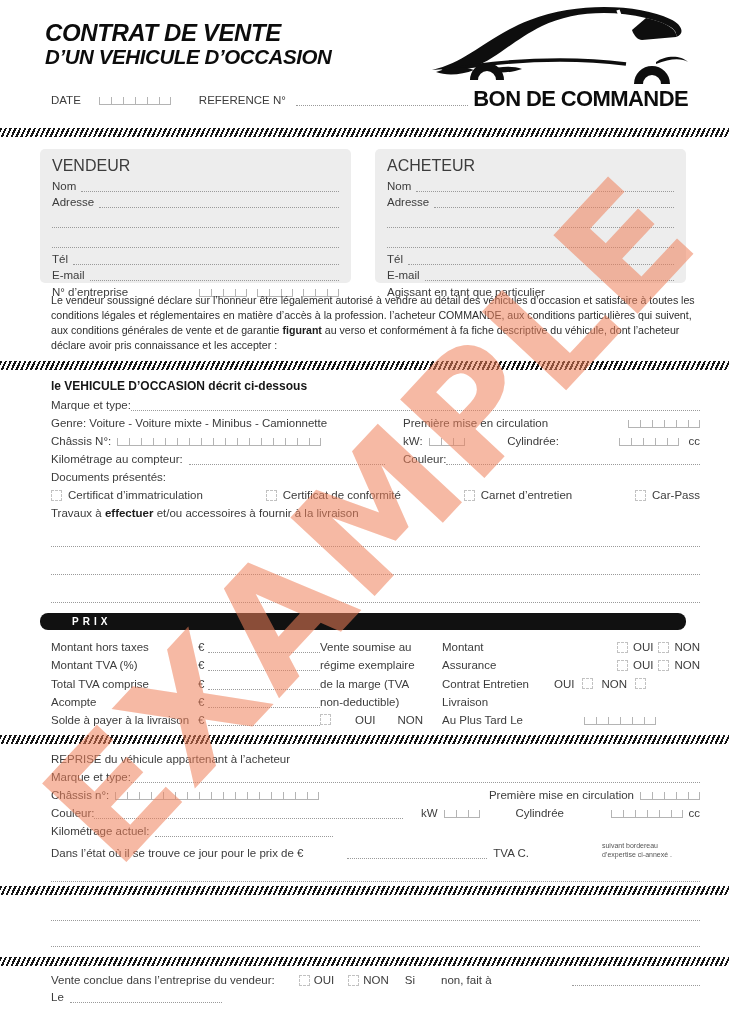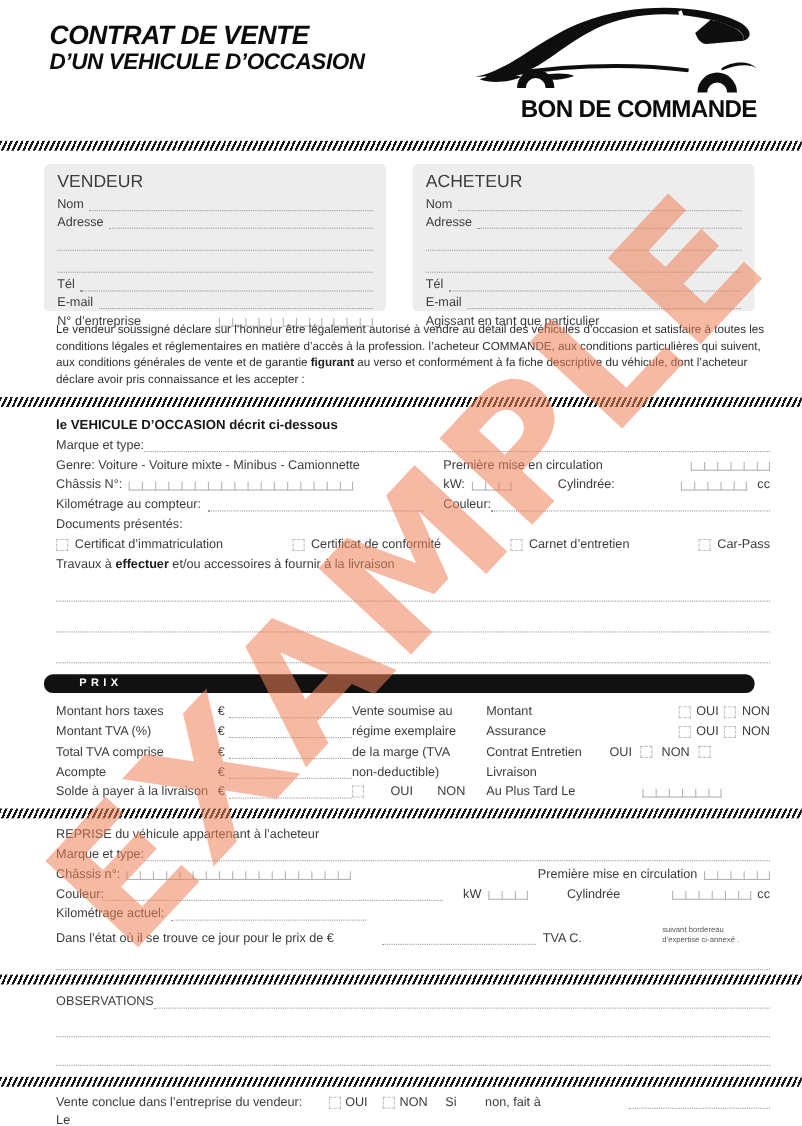--- a/index.html
+++ b/index.html
@@ -101,20 +101,37 @@
       <path d="M216,14 C236,18 248,26 246,33 L212,36 C208,36 204,32 202,26 Z" fill="#0e0e0e"></path>
       <path d="M188,6 L198,34" stroke="#ffffff" stroke-width="3.4"></path>
       <path d="M12,67 C50,60 90,56 130,56 C160,56 180,58 196,60" stroke="#0e0e0e" stroke-width="3.6" fill="none"></path>
       <path d="M6,68 C20,63 34,62 44,66 C32,71 16,72 6,68 Z" fill="#0e0e0e"></path>
       <path d="M40,76 A17,17 0 0 1 74,76 L66,76 A9,9 0 0 0 48,76 Z" fill="#0e0e0e"></path>
       <path d="M204,80 A18,18 0 0 1 240,80 L231,80 A9,9 0 0 0 213,80 Z" fill="#0e0e0e"></path>
       <path d="M226,60 C240,54 252,54 258,58 C250,50 234,52 226,58 Z" fill="#0e0e0e"></path>
       <path d="M58,66 C70,62 84,62 92,65 C80,69 66,70 58,66 Z" fill="#0e0e0e"></path>
     </svg>
 
+    <div class="daterow">
+      <span class="lbl">DATE</span>
+      <span class="gap18"></span>
+      <span class="cells">
+          <i></i>
+          <i></i>
+          <i></i>
+          <i></i>
+          <i></i>
+          <i></i>
+        </span>
+      <span class="gap18"></span>
+        <span class="gap10"></span>
+      <span class="lbl">REFERENCE N°</span>
+      <span class="gap10"></span>
+      <span class="dotfix" style="width:172px;"></span>
+    </div>
     <div class="bon">BON DE COMMANDE</div>
   </div>
 
   <div class="hatch"></div>
 
   <div class="parties">
 
     <div class="party">
       <div class="ptitle">VENDEUR</div>
       <div class="prow">
@@ -519,24 +536,20 @@
     </div>
 
     <div class="srow" style="margin-top:10px;">
         <span class="dotline"></span>
       </div>
   </div>
 
   <div class="hatch" style="margin-top:4px;"></div>
 
   <div class="sec pad obs">
-    <div class="srow">
-        <span class="lbl">OBSERVATIONS</span>
-        <span class="dotline"></span>
-      </div>
     <div class="srow" style="margin-top:13px;">
         <span class="dotline"></span>
       </div>
     <div class="srow" style="margin-top:13px;">
         <span class="dotline"></span>
       </div>
   </div>
 
   <div class="hatch"></div>
 

